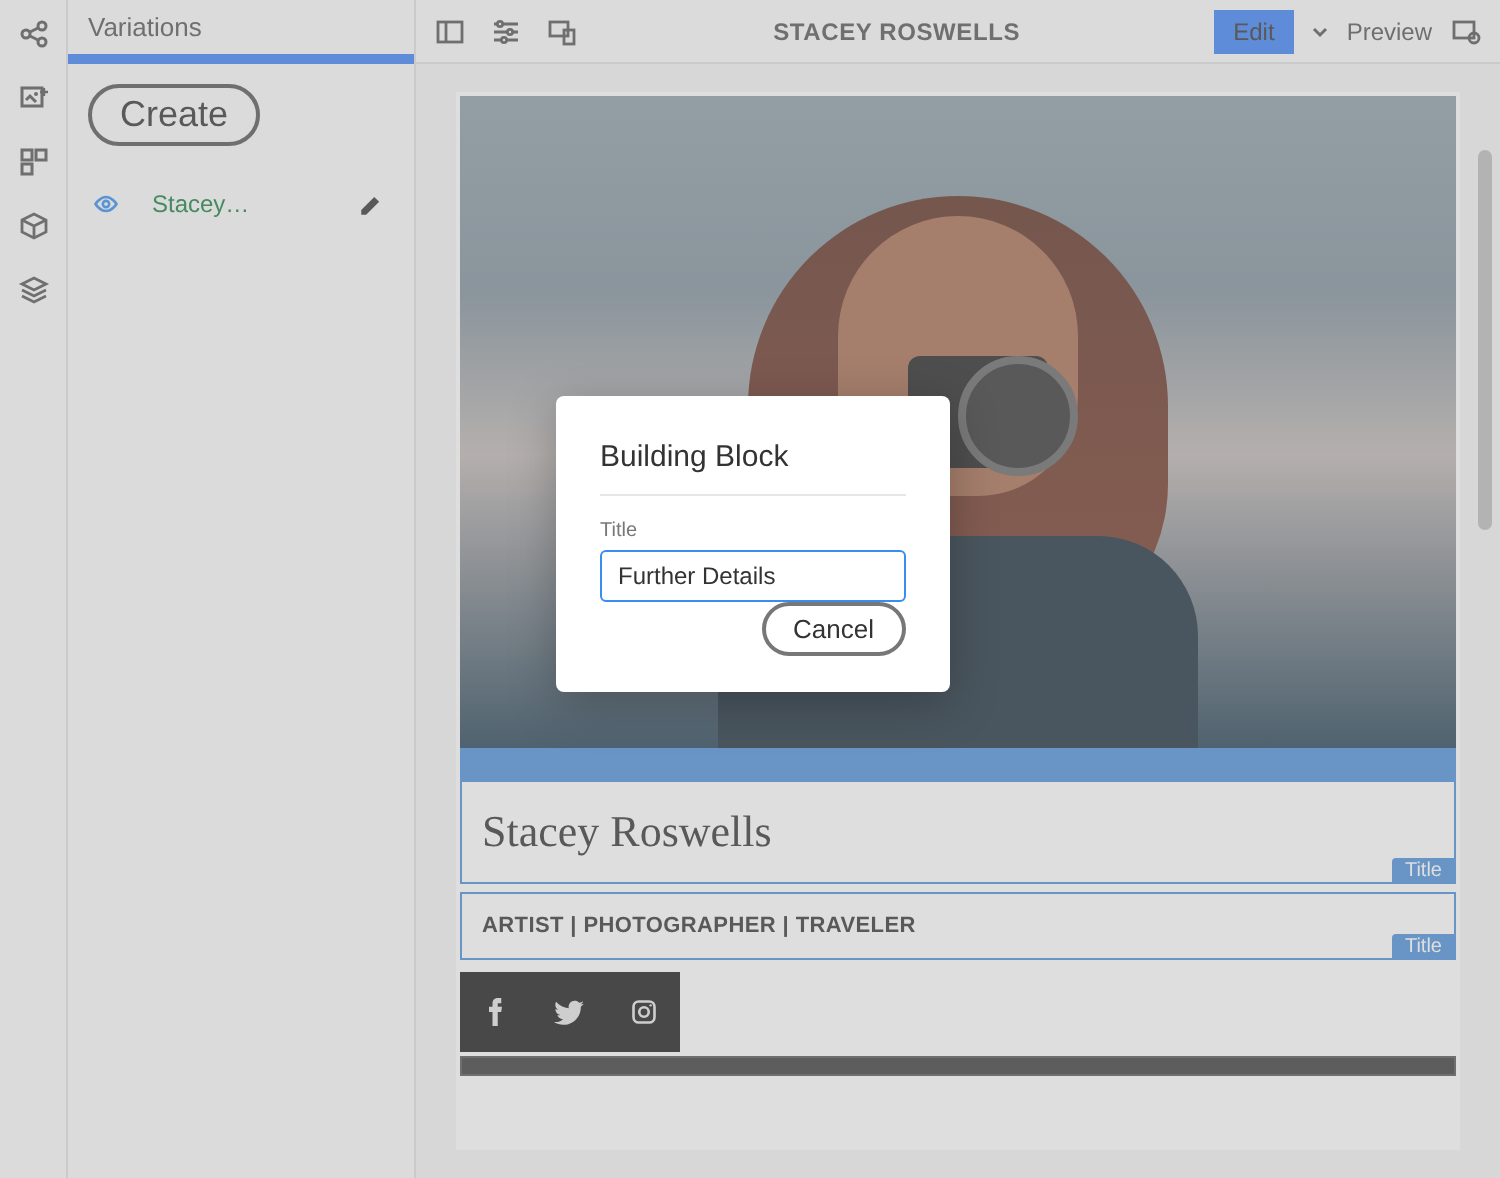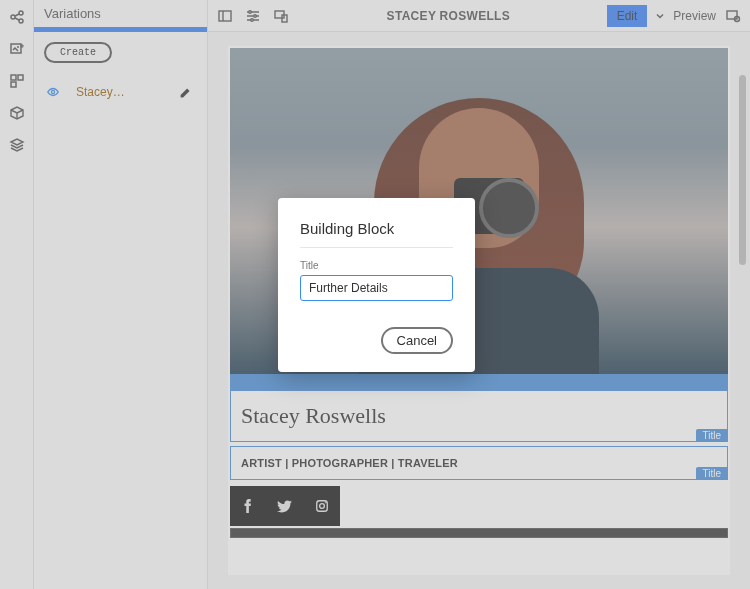--- a/index.html
+++ b/index.html
@@ -6,27 +6,27 @@
 body { font-family: -apple-system, BlinkMacSystemFont, "Segoe UI", Arial, sans-serif; width: 750px; height: 589px; overflow: hidden; background: #f5f5f5; position: relative; font-size: 13px; color: #4b4b4b; }
 
 .app { display: flex; width: 100%; height: 100%; }
 
 .icon-rail { width: 34px; background: #fafafa; border-right: 1px solid #e1e1e1; padding-top: 8px; display: flex; flex-direction: column; align-items: center; gap: 14px; }
 .icon-rail .ico { width: 18px; height: 18px; display:flex; align-items:center; justify-content:center; cursor:pointer; }
 
 .var-panel { width: 174px; background: #fafafa; border-right: 1px solid #e1e1e1; display:flex; flex-direction:column; }
 .var-head { height: 32px; border-bottom: 5px solid #3b82f6; display:flex; align-items:center; padding: 0 10px; font-size:13px; color:#555; }
 .var-body { padding:10px; }
-.create-btn { border:2px solid #555; background:transparent; color:#333; border-radius:16px; padding:3px 14px; font-size:10px; cursor:pointer;font-family:Liberation Mono, monospace; }
+.create-btn { border:2px solid #555; background:transparent; color:#333; border-radius:16px; padding:3px 14px; font-size:18px; cursor:pointer; }
 .var-list { margin-top:14px; }
 .var-item { display:flex; align-items:center; height:30px; font-size:12px; }
 .var-item .eye { width:18px; display:flex; justify-content:center; color:#378ef0; }
 .var-item .eye.off { color:#7a7a7a; }
 .var-item .lbl { margin-left:14px; flex:1; white-space:nowrap; overflow:hidden; text-overflow:ellipsis; }
-.var-item.active .lbl { color:#a16207; }
+.var-item.active .lbl { color:#15803d; }
 .var-item .pen { width:18px; color:#333; }
 
 .stage { flex:1; display:flex; flex-direction:column; background:#f5f5f5; position:relative; }
 .toolbar { height:32px; border-bottom:1px solid #e1e1e1; background:#fafafa; display:flex; align-items:center; padding:0 8px; gap:10px; }
 .tb-left { display:flex; gap:10px; }
 .tb-ico { width:18px; height:18px; display:flex; align-items:center; justify-content:center; cursor:pointer; color:#555; }
 .tb-title { flex:1; text-align:center; font-size:12px; font-weight:600; color:#555; letter-spacing:.3px; }
 .tb-right { display:flex; align-items:center; gap:8px; }
 .edit-btn { background:#3b82f6; border:none; padding:4px 10px; font-size:12px; cursor:pointer; color:#333; }
 .chev { color:#555; font-size:11px; cursor:pointer; }
@@ -52,21 +52,21 @@
 .social-bar { margin-top:6px; width:110px; height:40px; background:#1a1a1a; display:flex; align-items:center; justify-content:space-around; color:#e6e6e6; }
 .social-bar .s { width:16px; height:16px; display:flex; align-items:center; justify-content:center; cursor:pointer; }
 .bottom-scroll { margin-top:2px; height:10px; background:#3a3a3a; border:1px solid #555; }
 
 .overlay { position:absolute; inset:0; background:rgba(160,160,160,.35); pointer-events:none; }
 .overlay * { pointer-events:auto; }
 .dialog { position:absolute; left:278px; top:198px; width:197px; background:#fff; border-radius:4px; box-shadow:0 6px 24px rgba(0,0,0,.25); padding:22px 22px 18px; }
 .dlg-title { font-size:15px; font-weight:400; color:#333; padding-bottom:10px; border-bottom:1px solid #e6e6e6; }
 .fld-label { font-size:10px; color:#777; margin-top:12px; }
 .fld-input { margin-top:4px; width:100%; border:1px solid #378ef0; border-radius:3px; padding:5px 8px; font-size:12px; color:#333; outline:none; }
-.dlg-actions { display:flex; justify-content:flex-end; gap:10px; margin-top:26px; }
+.dlg-actions { display:flex; justify-content:flex-end; gap:10px; }
 .btn-cancel { border:2px solid #777; background:transparent; color:#333; border-radius:16px; padding:4px 14px; font-size:13px; cursor:pointer; }
 .btn-primary { border:none; background:#1473e6; color:#fff; border-radius:16px; padding:5px 16px; font-size:13px; cursor:pointer; }
 
 svg { display:block; }
 </style>
 </head>
 <body>
 
 <div class="app">
 

